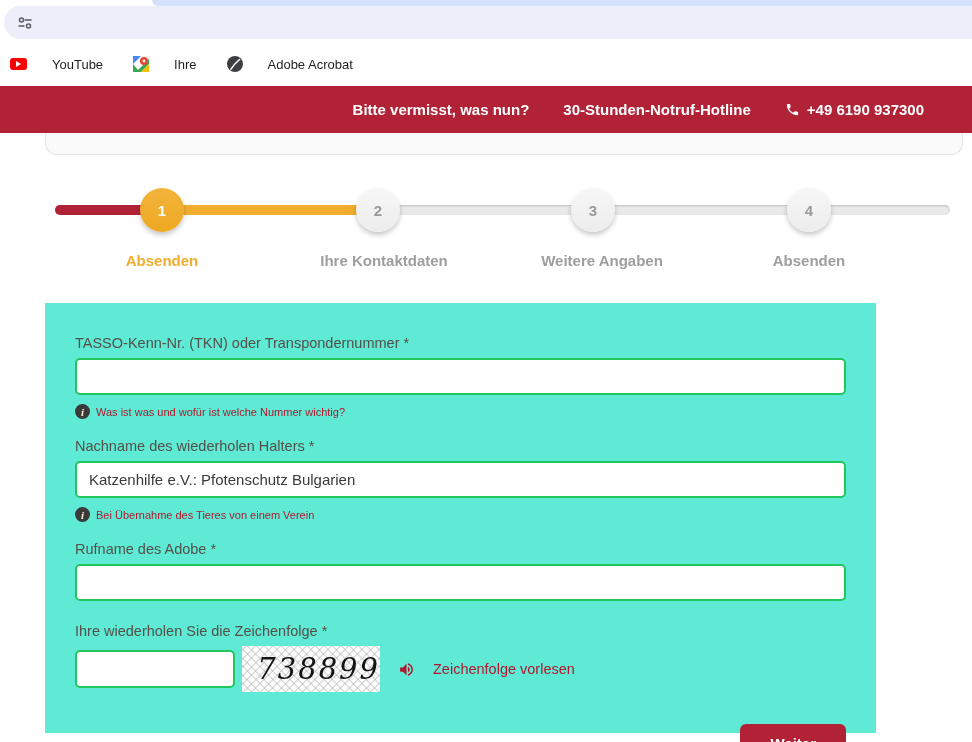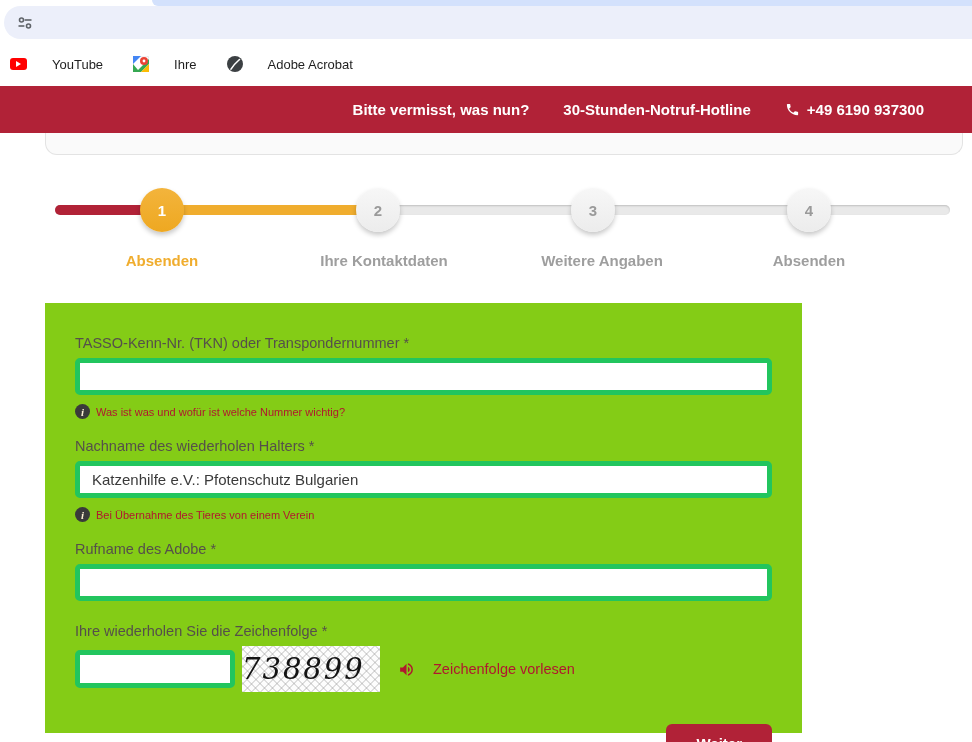--- a/index.html
+++ b/index.html
@@ -75,27 +75,27 @@
   .step-label {
     position: absolute; top: 64px; transform: translateX(-50%);
     font-size: 15px; font-weight: bold; white-space: nowrap;
   }
   .step-label.active { color: #f0ad2e; }
   .step-label.upcoming { color: #9e9e9e; }
   .l1 { left: 107px; } .l2 { left: 329px; } .l3 { left: 538px; margin-left: 9px; } .l4 { left: 754px; }
 
   
   .panel {
-    position: absolute; top: 170px; left: 45px; width: 757px; height: 430px;
-    background: #84cc16; padding: 32px 30px 22px 30px;
+    position: absolute; top: 170px; left: 45px; width: 831px; height: 430px;
+    background: #5eead4; padding: 32px 30px 22px 30px;
   }
   .field-label { display: block; font-size: 14.5px; color: #55504a; margin-bottom: 7px; }
   .text-input {
     width: 100%; height: 37px; background: #ffffff;
-    border: 5px solid #22c55e; border-radius: 5px;
+    border: 2px solid #22c55e; border-radius: 5px;
     font-family: "Liberation Sans", sans-serif;
     font-size: 15px; color: #3a3a3a; padding: 0 12px; outline: none;
   }
   .hint { margin: 9px 0 19px 0; display: flex; align-items: center; gap: 6px; }
   .info-icon {
     width: 15px; height: 15px; border-radius: 50%; background: #3a3a3a;
     color: #fcf0d4; font-family: "Liberation Serif", serif; font-size: 11px;
     font-weight: bold; font-style: italic;
     display: inline-flex; align-items: center; justify-content: center; flex: 0 0 auto;
   }
@@ -103,21 +103,21 @@
   .gap { height: 22px; }
 
   .captcha-row { display: flex; align-items: center; margin-top: 7px; }
   .captcha-input { width: 160px; height: 38px; }
   .captcha-box {
     width: 138px; height: 46px; margin-left: 7px;
     background-color: #fdfdfd;
     background-image:
       repeating-linear-gradient(45deg, rgba(150,150,150,.30) 0 1.4px, transparent 1.4px 6px),
       repeating-linear-gradient(-45deg, rgba(150,150,150,.30) 0 1.4px, transparent 1.4px 6px);
-    display: flex; align-items: center; justify-content: flex-start;
+    display: flex; align-items: center; justify-content: flex-end;
   }
   .captcha-code {
     font-family: "DejaVu Serif", serif; font-style: italic; font-weight: 500;
     font-size: 29px; color: #141414; letter-spacing: 2px;
   }
   .audio-link { display: flex; align-items: center; gap: 18px; margin-left: 18px; cursor: pointer; }
   .speaker-icon { width: 17px; height: 17px; }
   .audio-text { font-size: 14.5px; color: #b0182f; font-weight: 500; }
 
   .btn-row { display: flex; justify-content: flex-end; margin-top: 32px; padding-right: 0; }

